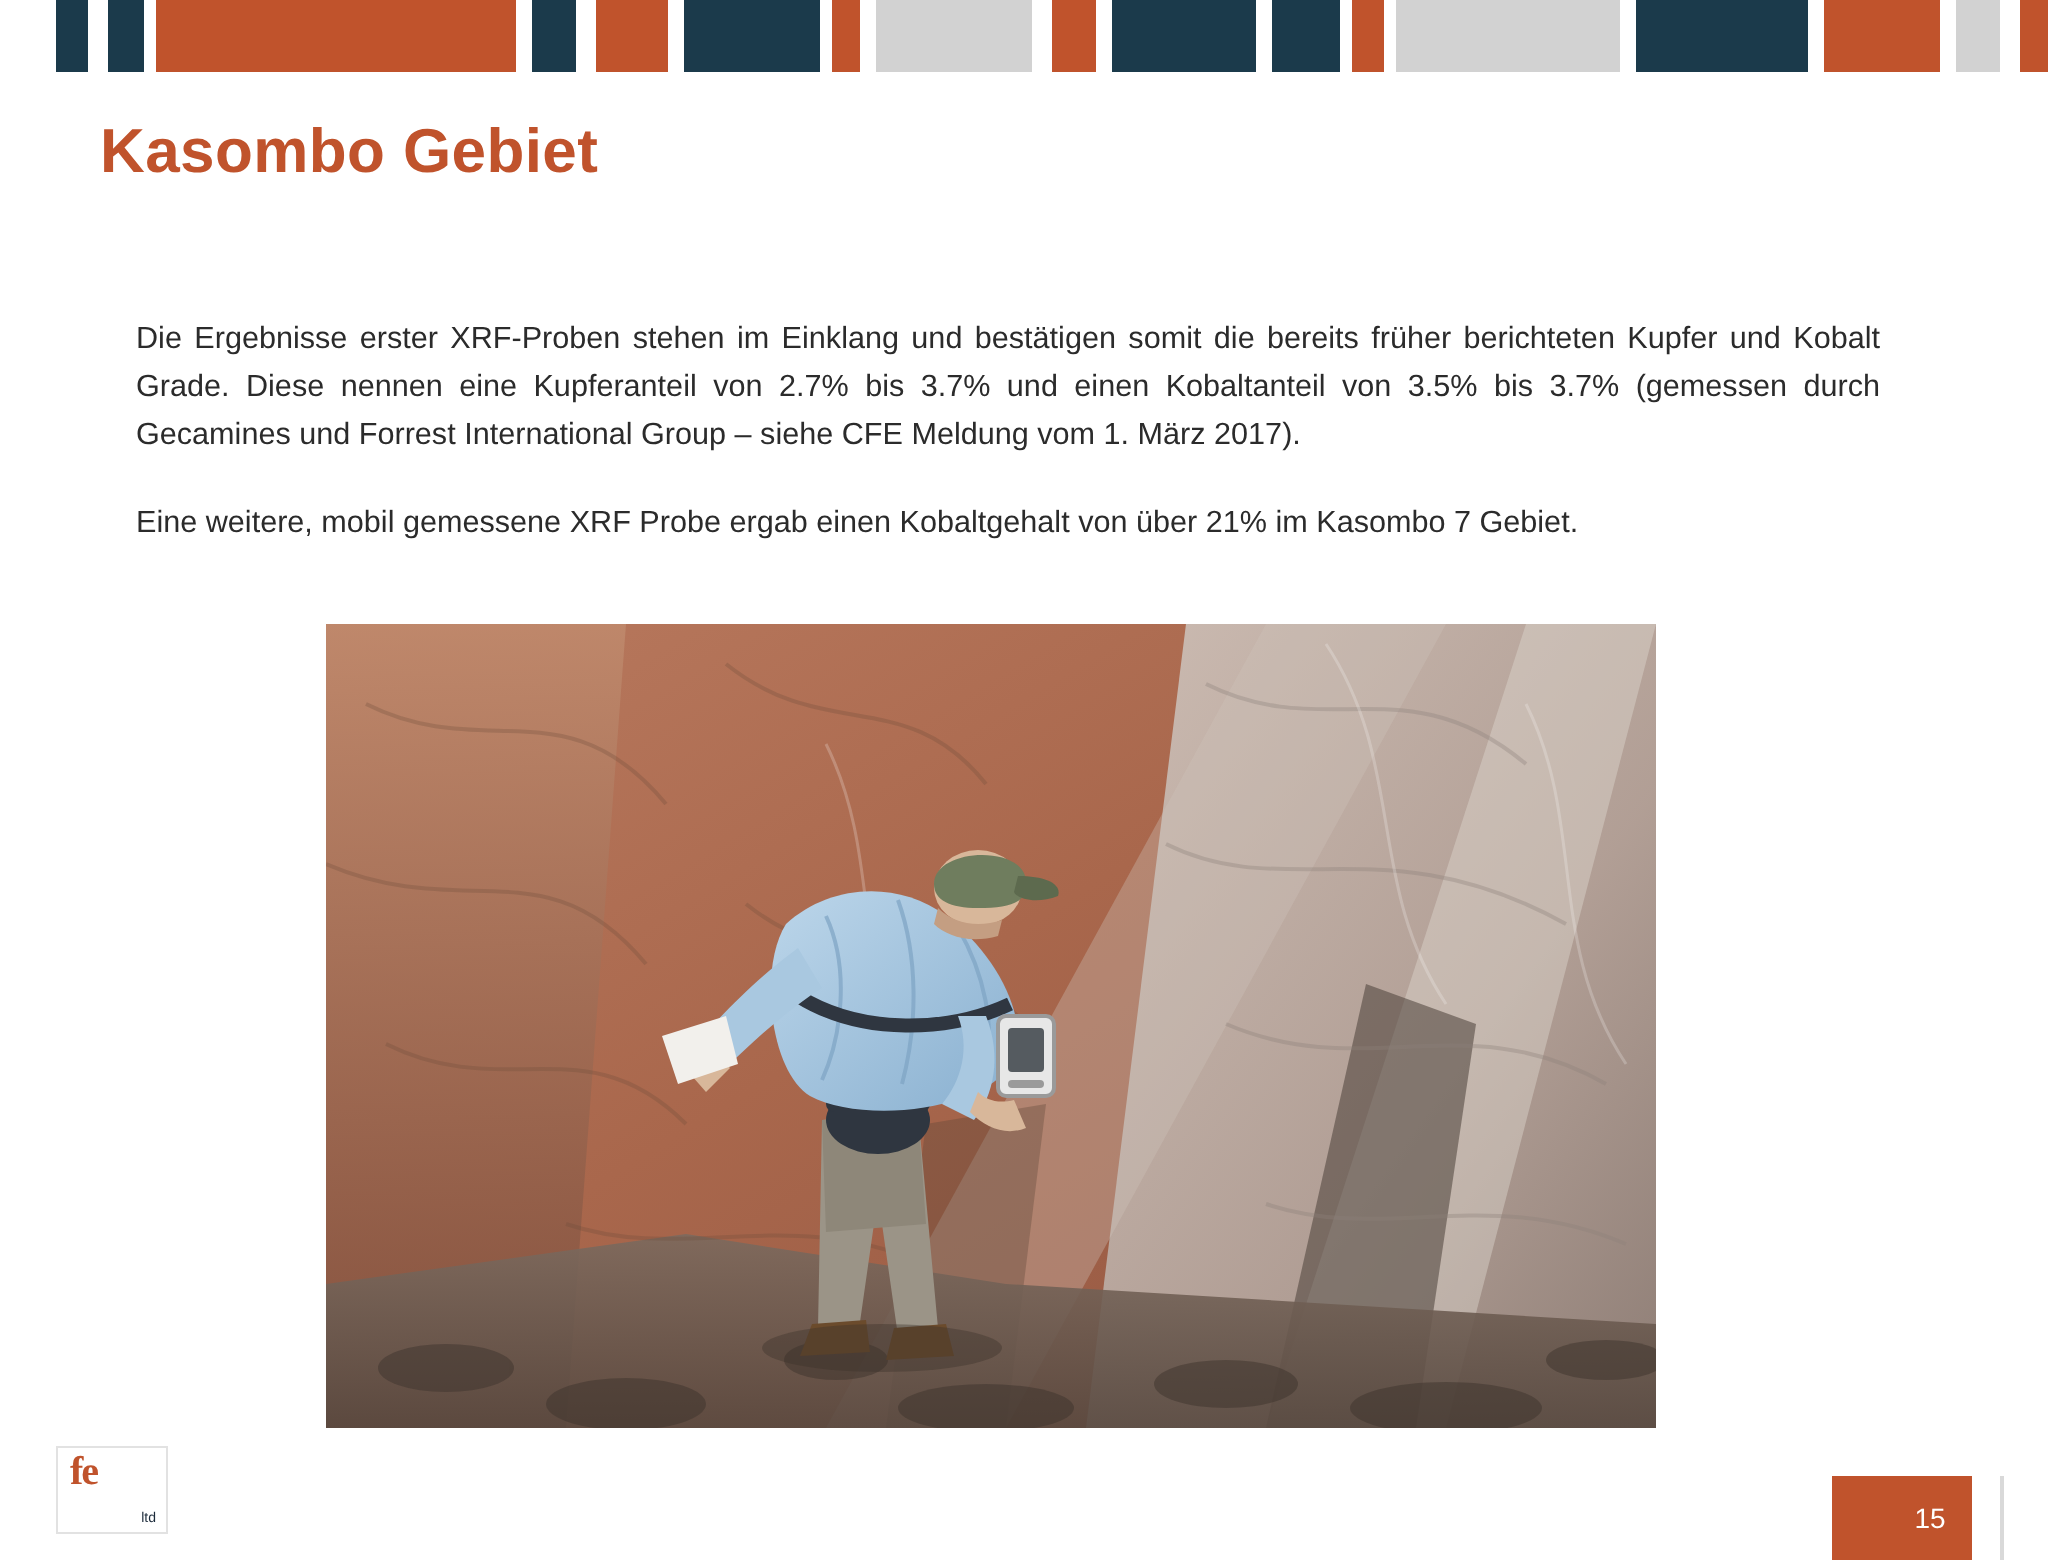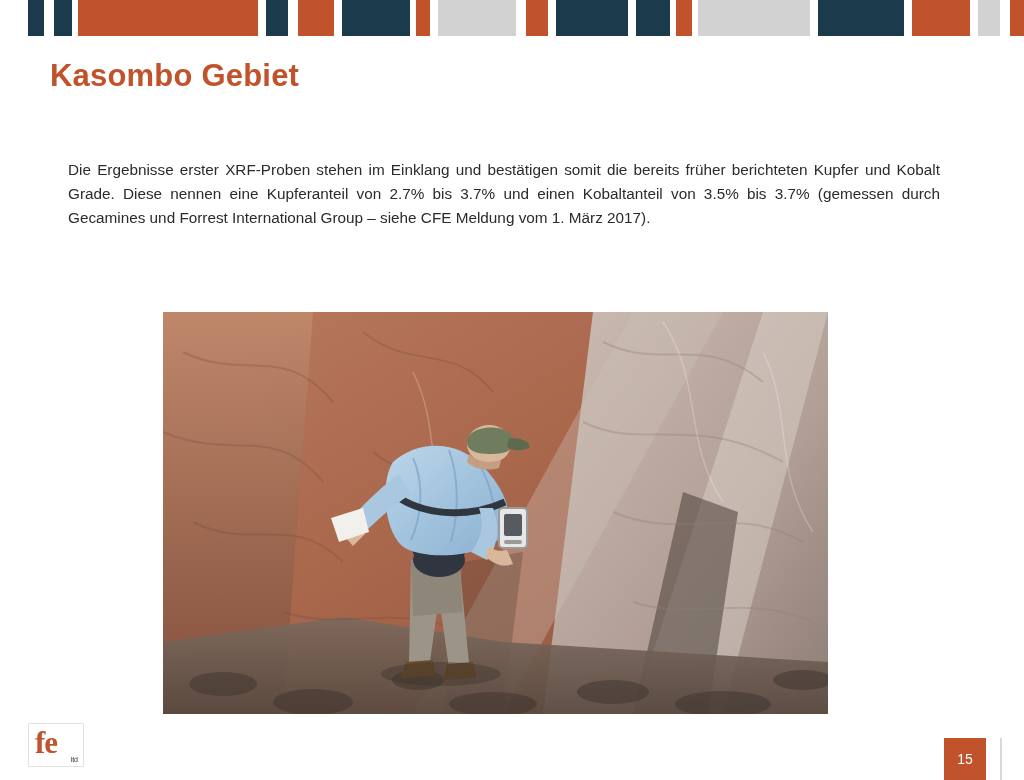--- a/index.html
+++ b/index.html
@@ -80,21 +80,21 @@
     top: 723px;
     width: 54px;
     height: 42px;
     background: #ffffff;
     border: 1px solid #e2e2e2;
   }
   .logo .mark {
     position: absolute;
     left: 6px;
     top: 1px;
-    font-size: 31px;
+    font-size: 20px;
     font-weight: bold;
     color: #c0532c;
     font-family: "Liberation Serif", serif;
     letter-spacing: -1px;
   }
   .logo .ltd {
     position: absolute;
     right: 5px;
     bottom: 3px;
     font-size: 7px;
@@ -107,20 +107,21 @@
     right: 38px;
     bottom: 0;
     width: 42px;
     height: 42px;
     background: #c0532c;
     color: #ffffff;
     font-size: 14px;
     display: flex;
     align-items: center;
     justify-content: center;
+    padding-left: 28px;
   }
   .page-rule {
     position: absolute;
     right: 22px;
     bottom: 0;
     width: 2px;
     height: 42px;
     background: #d9d9d9;
   }
 </style>
@@ -161,20 +162,21 @@
     <div class="seg" style="left: 970px; width: 8px; background: rgb(255, 255, 255);"></div>
     <div class="seg" style="left: 978px; width: 22px; background: rgb(210, 210, 210);"></div>
     <div class="seg" style="left: 1000px; width: 10px; background: rgb(255, 255, 255);"></div>
     <div class="seg" style="left: 1010px; width: 14px; background: rgb(192, 83, 44);"></div>
   </div>
 
 <div class="slide-title">Kasombo Gebiet</div>
 
 <div class="body-block">
   <p class="para justify">Die Ergebnisse erster XRF-Proben stehen im Einklang und bestätigen somit die bereits früher berichteten Kupfer und Kobalt Grade. Diese nennen eine Kupferanteil von 2.7% bis 3.7% und einen Kobaltanteil von 3.5% bis 3.7% (gemessen durch Gecamines und Forrest International Group – siehe CFE Meldung vom 1. März 2017).</p>
+  <p class="para">Eine weitere, mobil gemessene XRF Probe ergab einen Kobaltgehalt von über 21% im Kasombo 7 Gebiet.</p>
 </div>
 
 <div class="photo-frame">
   <svg width="665" height="402" viewBox="0 0 665 402">
     <defs>
       <linearGradient id="rockTop" x1="0" y1="0" x2="1" y2="1">
         <stop offset="0%" stop-color="#b97a5f"></stop>
         <stop offset="45%" stop-color="#a9674c"></stop>
         <stop offset="100%" stop-color="#8f5440"></stop>
       </linearGradient>

